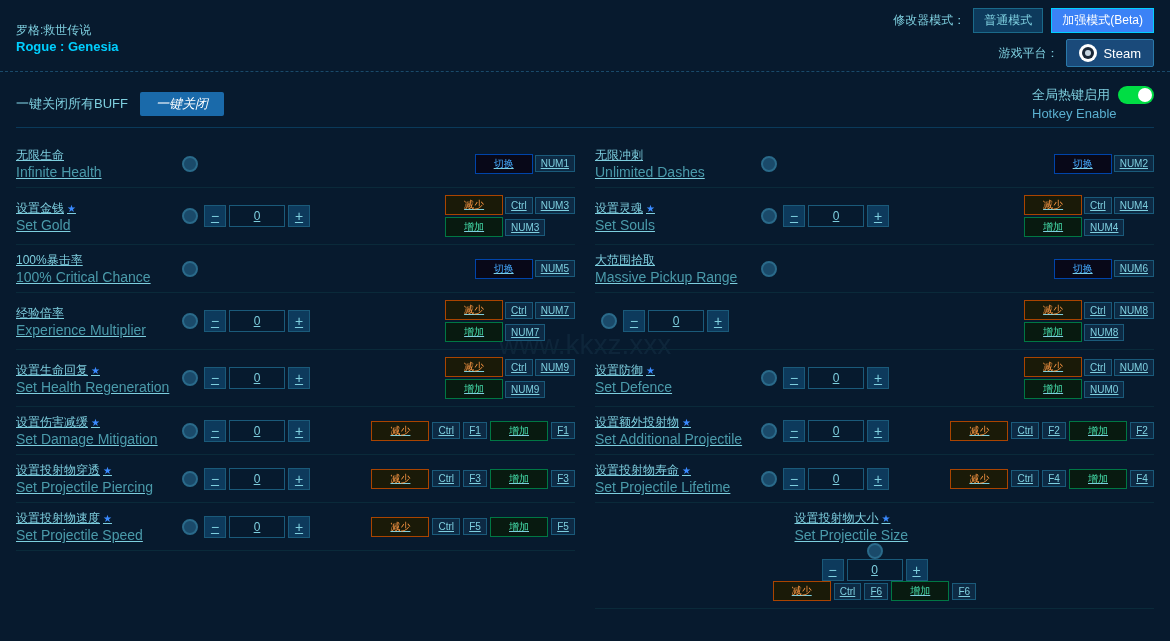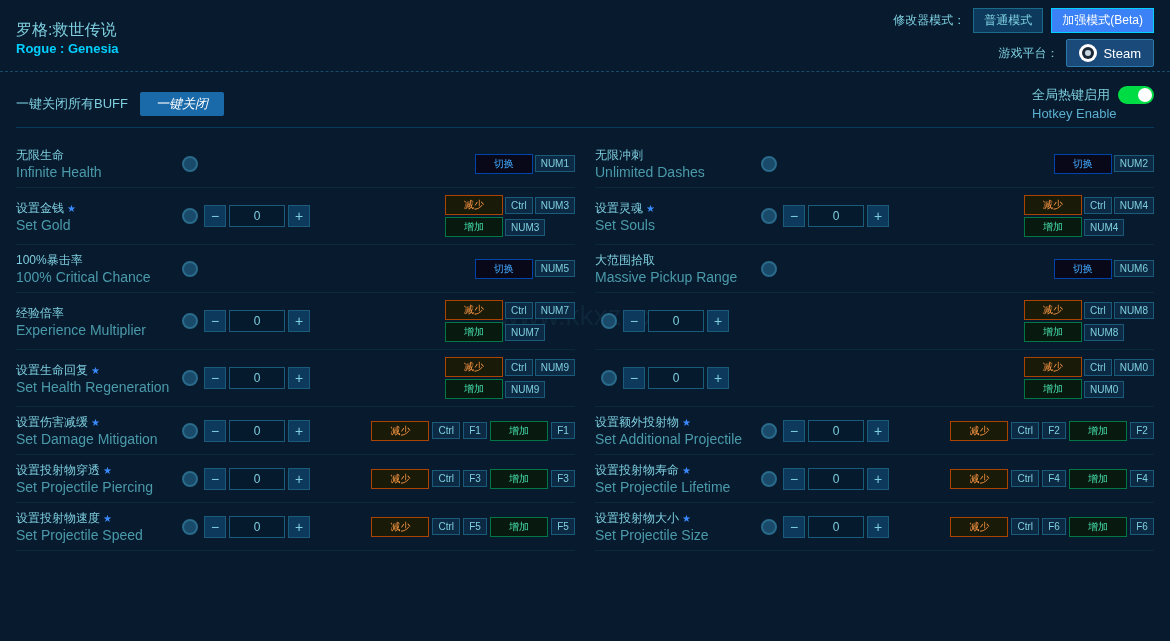--- a/index.html
+++ b/index.html
@@ -13,21 +13,21 @@
       overflow: hidden;
     }
     .header {
       display: flex;
       align-items: center;
       justify-content: space-between;
       padding: 8px 16px 4px 16px;
       border-bottom: 1px dashed #1a4a6a;
     }
     .title-cn {
-      font-size: 16px;
+      font-size: 12px;
       color: #7ecfdf;
     }
     .title-en {
       font-size: 13px;
       color: #00cfff;
       font-weight: bold;
     }
     .mode-area {
       display: flex;
       flex-direction: column;
@@ -145,20 +145,21 @@
       top: 2px;
       width: 14px;
       height: 14px;
       background: #fff;
       border-radius: 50%;
     }
     .grid {
       display: grid;
       grid-template-columns: 1fr 1fr;
       gap: 0 20px;
+      text-decoration: underline;
     }
     .row-item {
       display: flex;
       align-items: center;
       padding: 7px 0;
       border-bottom: 1px solid #0a2a3a;
       min-height: 46px;
     }
     .item-label {
       width: 160px;
@@ -545,20 +546,24 @@
                 <span class="key-tag">NUM8</span>
               </div>
               <div class="key-row">
                 <button class="key-action add">增加</button>
                 <span class="key-tag">NUM8</span>
               </div>
             </div>
           </div>
         </div>
         <div class="row-item" style="position: relative;">
+          <div class="item-label">
+    <div class="item-cn">设置防御<span class="star-icon">★</span></div>
+    <div class="item-en">Set Defence</div>
+  </div>
           <div class="toggle-circle"></div>
           <div class="num-input-area">
       <button class="minus-btn">−</button>
       <input class="num-field" value="0" readonly="" style="">
       <button class="plus-btn">+</button>
     </div>
           <div class="controls-area">
             <div class="key-btns">
               <div class="key-row">
                 <button class="key-action reduce">减少</button>
@@ -603,21 +608,21 @@
       <button class="plus-btn">+</button>
     </div>
           <div class="controls-area" style="display:flex;flex-direction:row;gap:3px;align-items:center;">
             <button class="key-action reduce">减少</button>
             <span class="key-tag">Ctrl</span>
             <span class="key-tag">F4</span>
             <button class="key-action add">增加</button>
             <span class="key-tag">F4</span>
           </div>
         </div>
-        <div class="row-item" style="position: relative;">
+        <div class="row-item" style="position: relative; flex-direction: column;">
           <div class="item-label">
     <div class="item-cn">设置投射物大小<span class="star-icon">★</span></div>
     <div class="item-en">Set Projectile Size</div>
   </div>
           <div class="toggle-circle"></div>
           <div class="num-input-area">
       <button class="minus-btn">−</button>
       <input class="num-field" value="0" readonly="" style="">
       <button class="plus-btn">+</button>
     </div>

